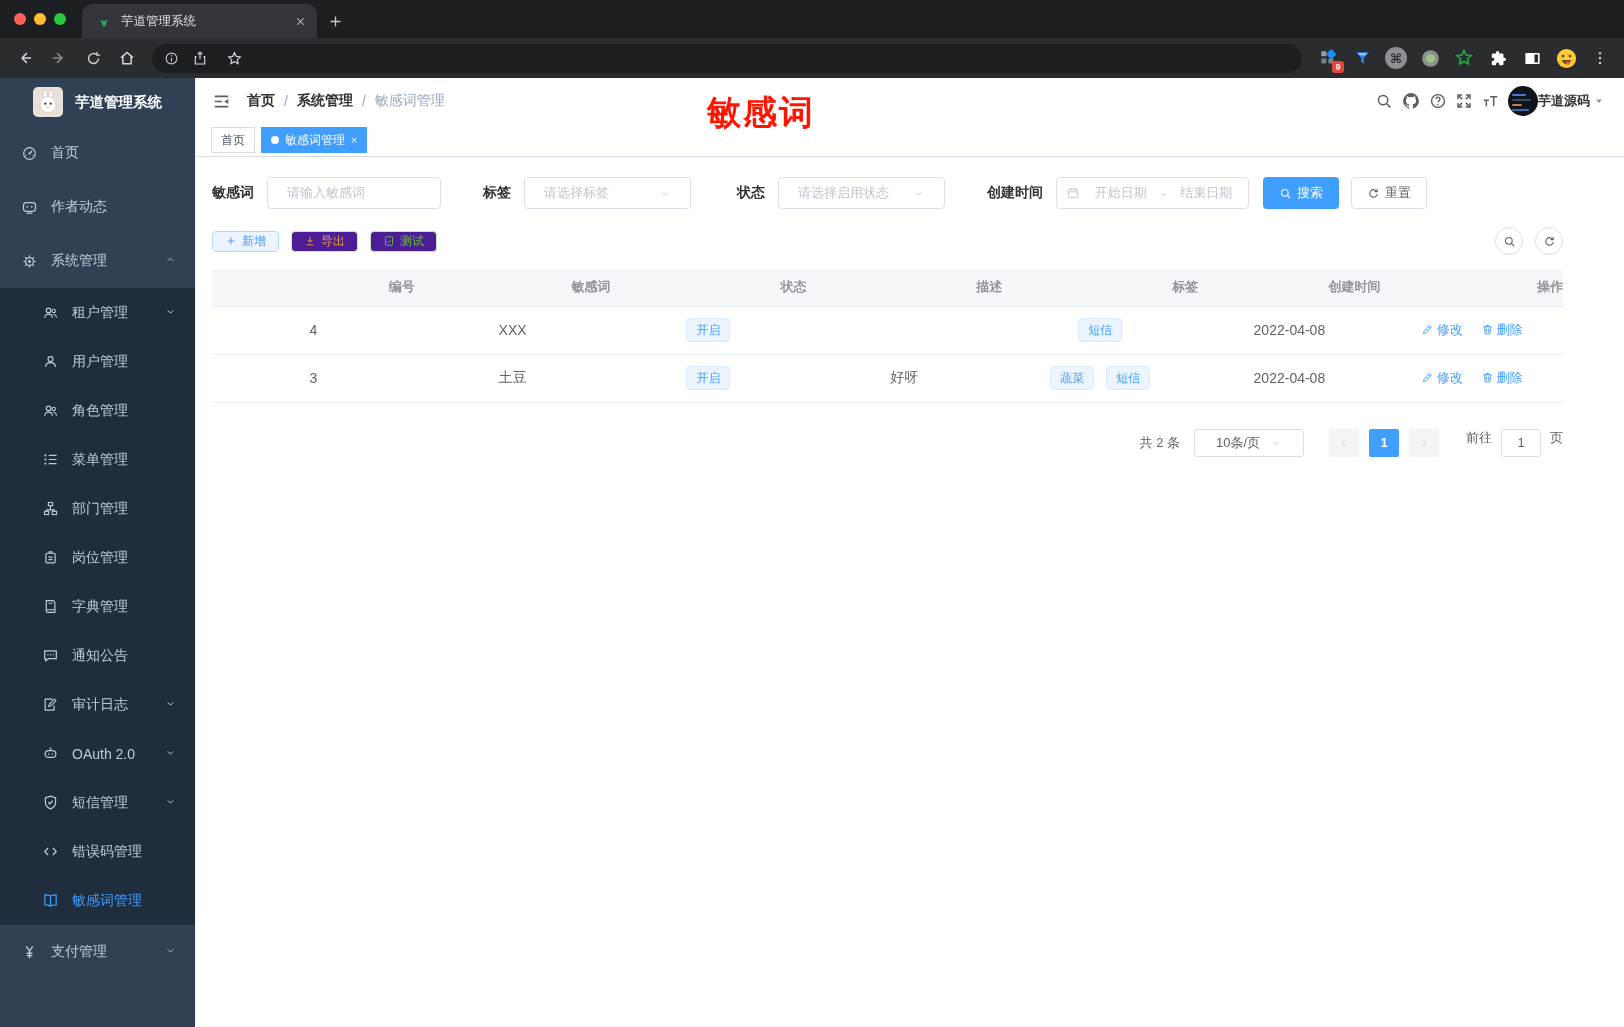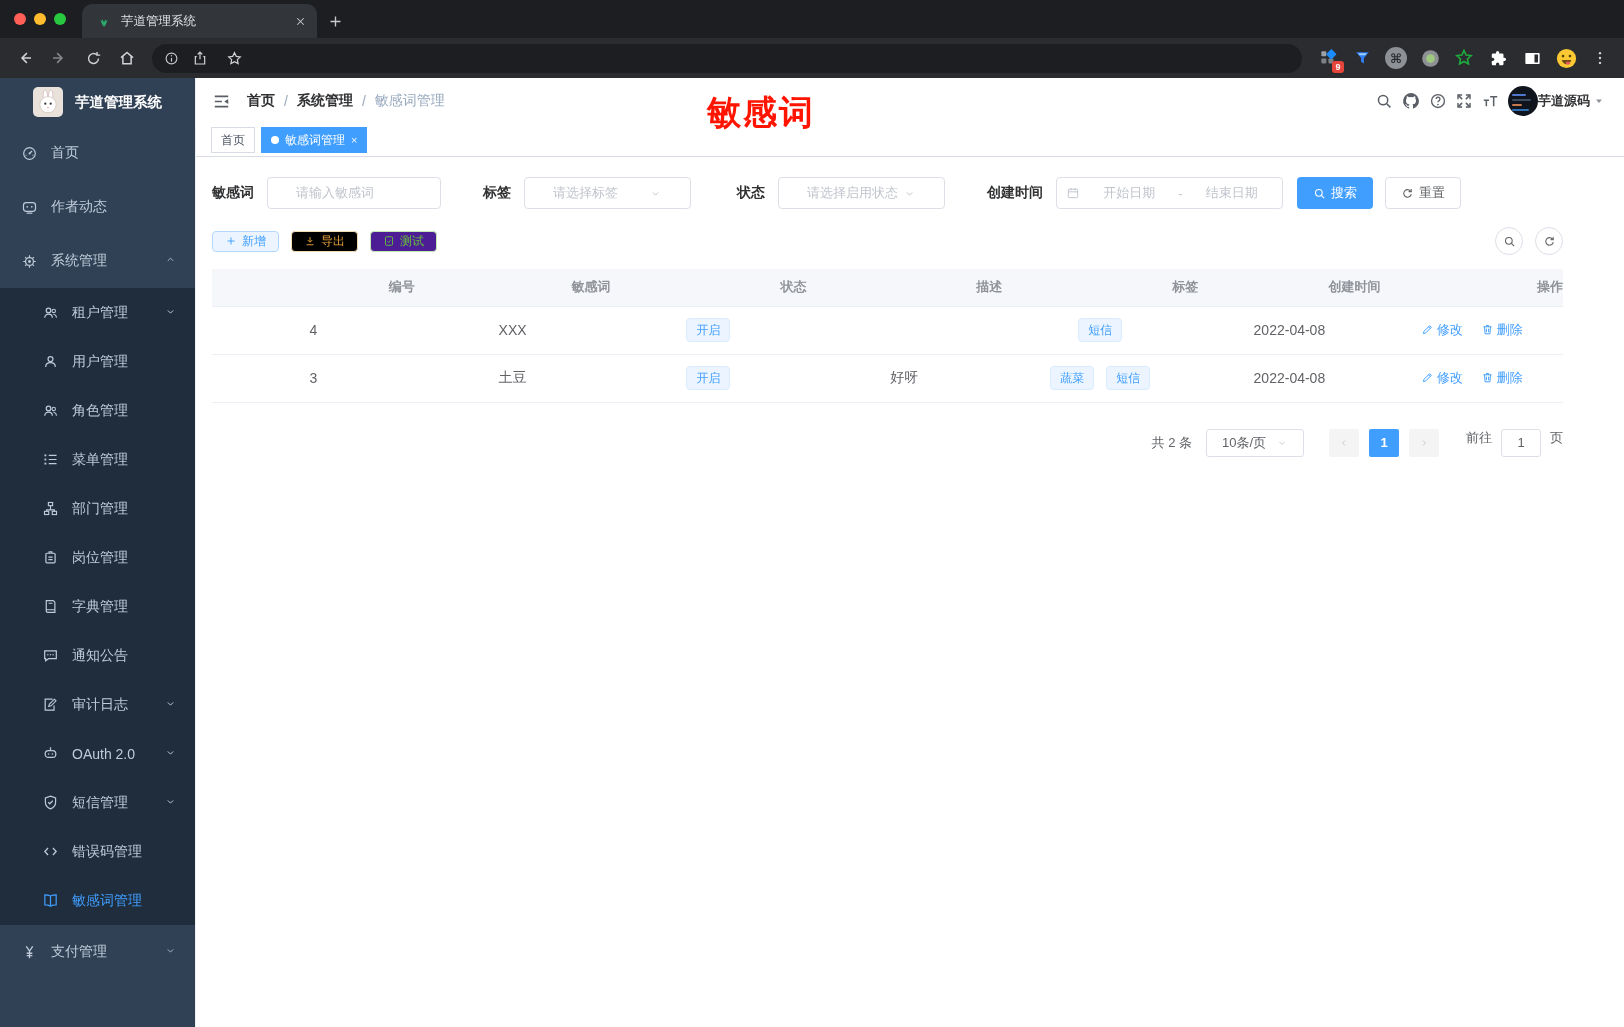--- a/index.html
+++ b/index.html
@@ -64,46 +64,46 @@
   .ptab { height:26px; display:inline-flex; align-items:center; gap:6px; padding:0 9px; border:1px solid #d8dce5; background:#fff; color:#495060; font-size:12px; cursor:pointer; }
   .ptab.active { background:#409eff; border-color:#409eff; color:#fff; }
   .ptab .dot { width:8px; height:8px; border-radius:50%; background:#fff; }
   .ptab .x { font-size:11px; opacity:.9; }
 
   
   .content { flex:1; padding:20px 61px 0 16px; background:#fff; position:relative; }
   .filters { display:flex; align-items:center; font-size:14px; color:#303133; margin-bottom:18px; }
   .fgroup { display:flex; align-items:center; }
   .flabel { font-weight:700; margin-right:13px; white-space:nowrap; }
-  .ctrl { height:32px; border:1px solid #dcdfe6; border-radius:4px; background:#fff; display:flex; align-items:center; padding:0 28px; font-size:13px; color:#c0c4cc; }
+  .ctrl { height:32px; border:1px solid #dcdfe6; border-radius:4px; background:#fff; display:flex; align-items:center; padding:0 19px; font-size:13px; color:#c0c4cc; }
   .ctrl .ph { color:#c0c4cc; }
   .ctrl.select { justify-content:space-between; }
   .ctrl.date { padding:0 9px; gap:8px; }
   .ctrl.date .ph { flex:1; text-align:center; }
   .btn { height:32px; border-radius:4px; display:inline-flex; align-items:center; gap:5px; padding:0 15px; font-size:13px; cursor:pointer; border:1px solid transparent; }
   .btn.primary { background:#409eff; color:#fff; }
   .btn.plainw { background:#fff; border-color:#dcdfe6; color:#606266; }
   .actions { display:flex; align-items:center; margin-bottom:14px; }
   .sbtn { height:21px; border-radius:4px; display:inline-flex; align-items:center; gap:5px; padding:0 12px; font-size:12px; cursor:pointer; border:1px solid; margin-right:12px; }
   .sbtn.add { color:#409eff; background:#ecf5ff; border-color:#b3d8ff; }
-  .sbtn.exp { color:#e6a23c; background:#000000; border-color:#f5dab1; }
+  .sbtn.exp { color:#e6a23c; background:#4c1d95; border-color:#f5dab1; }
   .sbtn.test { color:#67c23a; background:#4c1d95; border-color:#c2e7b0; }
   .round-tools { margin-left:auto; display:flex; gap:12px; }
   .rbtn { width:28px; height:28px; border-radius:50%; border:1px solid #dcdfe6; background:#fff; color:#606266; display:flex; align-items:center; justify-content:center; cursor:pointer; }
 
   table { width:100%; border-collapse:collapse; table-layout:fixed; font-size:13px; }
   thead th { background:#f5f7fa; color:#909399; font-weight:700; height:37px; text-align:right; border-bottom:1px solid #ebeef5; }
   tbody td { height:48px; text-align:center; color:#606266; border-bottom:1px solid #ebeef5; font-size:14px; }
   .tag { display:inline-flex; align-items:center; height:24px; padding:0 9px; font-size:12px; color:#409eff; background:#ecf5ff; border:1px solid #d9ecff; border-radius:4px; margin:0 4px; }
   .oplink { color:#409eff; font-size:13px; display:inline-flex; align-items:center; gap:3px; margin:0 7px; cursor:pointer; }
   .oplink svg { width:13px; height:13px; }
 
   .pagination { display:flex; justify-content:flex-end; align-items:center; margin-top:26px; font-size:13px; color:#606266; }
   .pag-total { margin-right:14px; }
-  .pag-size { width:98px; height:28px; border:1px solid #dcdfe6; border-radius:3px; display:flex; align-items:center; justify-content:center; gap:10px; color:#606266; margin-right:20px; cursor:pointer; }
+  .pag-size { width:110px; height:28px; border:1px solid #dcdfe6; border-radius:3px; display:flex; align-items:center; justify-content:center; gap:10px; color:#606266; margin-right:20px; cursor:pointer; }
   .pag-btn { width:30px; height:28px; background:#f4f4f5; border-radius:2px; display:flex; align-items:center; justify-content:center; color:#c0c4cc; margin:0 5px; cursor:pointer; }
   .pag-num { width:30px; height:28px; background:#409eff; color:#fff; border-radius:2px; display:flex; align-items:center; justify-content:center; font-weight:600; margin:0 5px; cursor:pointer; }
   .pag-jump { display:flex; margin-left:22px; gap:9px; }
   .pag-input { width:40px; height:28px; border:1px solid #dcdfe6; border-radius:3px; text-align:center; font-size:13px; color:#606266; display:flex; align-items:center; justify-content:center; }
 </style>
 </head>
 <body>
 
 <svg width="0" height="0" style="position:absolute">
   <defs>
@@ -695,21 +695,21 @@
             <span class="flabel">状态</span>
             <div class="ctrl select" style="width:167px">
               <span class="ph">请选择启用状态</span>
               <svg width="13" height="13" style="color:#c0c4cc">
                   <use href="#s-chev-down"></use>
                 </svg>
             </div>
           </div>
           <div class="fgroup" style="margin-right:14px">
             <span class="flabel">创建时间</span>
-            <div class="ctrl date" style="width:227px">
+            <div class="ctrl date" style="width:193px">
               <svg width="14" height="14" style="color:#c0c4cc;flex-shrink:0">
                   <use href="#s-calendar"></use>
                 </svg>
               <span class="ph">开始日期</span>
               <span class="ph" style="flex:0">-</span>
               <span class="ph">结束日期</span>
             </div>
           </div>
           <div class="btn primary">
             <svg width="13" height="13">

